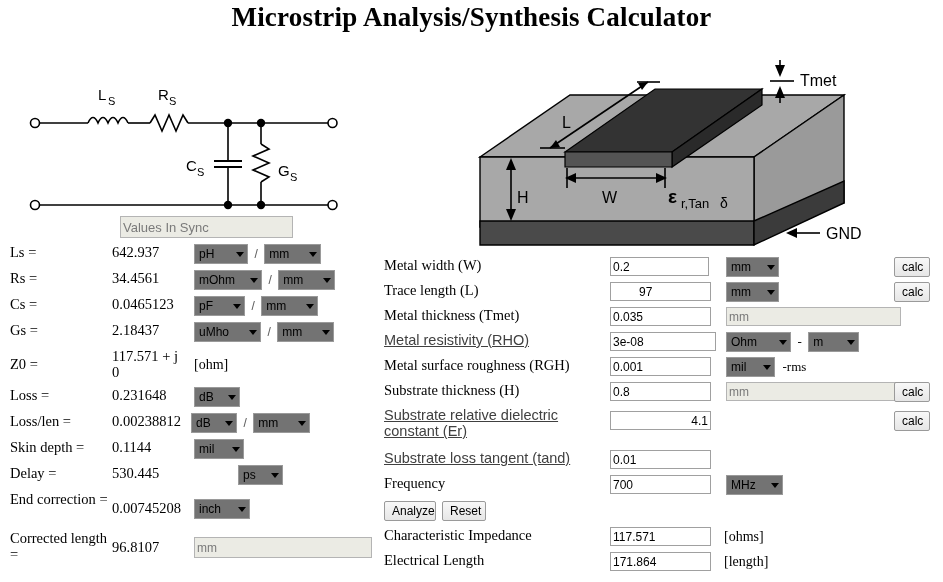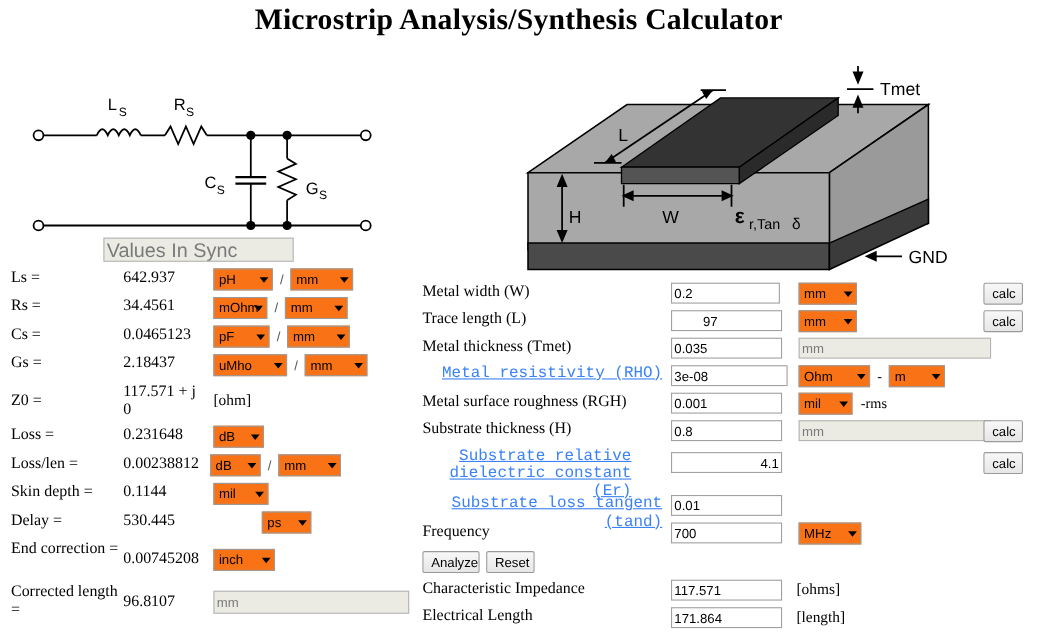--- a/index.html
+++ b/index.html
@@ -39,21 +39,21 @@
   }
   .tf.ro{
     background:#ebebe4;
     color:#7a7a7a;
     border:1px solid #b4b4b4;
   }
   .sel{
     font-family:"Liberation Sans","DejaVu Sans",sans-serif;
     font-size:12px;
     color:#000;
-    background:#f97316;
+    background:#737373;
     border:1px solid #9a9a9a;
     height:20px;
     line-height:18px;
     box-sizing:border-box;
     display:inline-block;
     vertical-align:middle;
     position:relative;
     padding:0 17px 0 4px;
     white-space:nowrap;
     overflow:hidden;
@@ -81,26 +81,25 @@
     vertical-align:middle;
     text-align:left;
     white-space:nowrap;
   }
   .lbl{
     font-family:"Liberation Serif","DejaVu Serif",serif;
     font-size:14.5px;
     color:#000;
   }
   .lnk{
-    font-family:Liberation Mono, monospace;
+    font-family:Liberation Sans, sans-serif;
     font-size:14.5px;
-    color:#3b82f6;
+    color:#404040;
     text-decoration:underline;
     cursor:pointer;
-    text-align:right;
   }
   .slash{
     font-family:"Liberation Sans","DejaVu Sans",sans-serif;
     font-size:12px;color:#555;
     display:inline-block;vertical-align:middle;
     padding:0 3px;
   }
   .unitsfx{
     font-family:"Liberation Serif","DejaVu Serif",serif;
     font-size:13px;
@@ -240,37 +239,37 @@
     <g>
       <text x="216" y="148" font-family="Liberation Sans, sans-serif" font-size="19" font-weight="bold" fill="#000">ε</text>
       <text x="229" y="153" font-family="Liberation Sans, sans-serif" font-size="13" fill="#000">r,Tan</text>
       <text x="268" y="153" font-family="Liberation Sans, sans-serif" font-size="14" fill="#000">δ</text>
     </g>
   </svg>
 </div>
 
 <div id="left-panel">
 
-  <div class="tf ro abs" style="left:94px;top:6px;width:173px;height:22px;line-height:22px;font-size:18px;">Values In Sync</div>
+  <div class="tf ro abs" style="left:120px;top:6px;width:173px;height:22px;line-height:22px;font-size:13px;">Values In Sync</div>
 
   <div class="res-row" style="top:34px;">
     <span class="res-lbl">Ls =</span>
     <span class="res-val">642.937</span>
     <span class="res-unit">
       <span class="sel" style="width:54px;"><span>pH</span><i class="arw"></i></span>
       <span class="slash">/</span>
       <span class="sel" style="width:57px;"><span>mm</span><i class="arw"></i></span>
     </span>
   </div>
 
   <div class="res-row" style="top:60px;">
     <span class="res-lbl">Rs =</span>
     <span class="res-val">34.4561</span>
     <span class="res-unit">
-      <span class="sel" style="width:49px;"><span>mOhm</span><i class="arw"></i></span>
+      <span class="sel" style="width:68px;"><span>mOhm</span><i class="arw"></i></span>
       <span class="slash">/</span>
       <span class="sel" style="width:57px;"><span>mm</span><i class="arw"></i></span>
     </span>
   </div>
 
   <div class="res-row" style="top:86px;">
     <span class="res-lbl">Cs =</span>
     <span class="res-val">0.0465123</span>
     <span class="res-unit">
       <span class="sel" style="width:51px;"><span>pF</span><i class="arw"></i></span>

